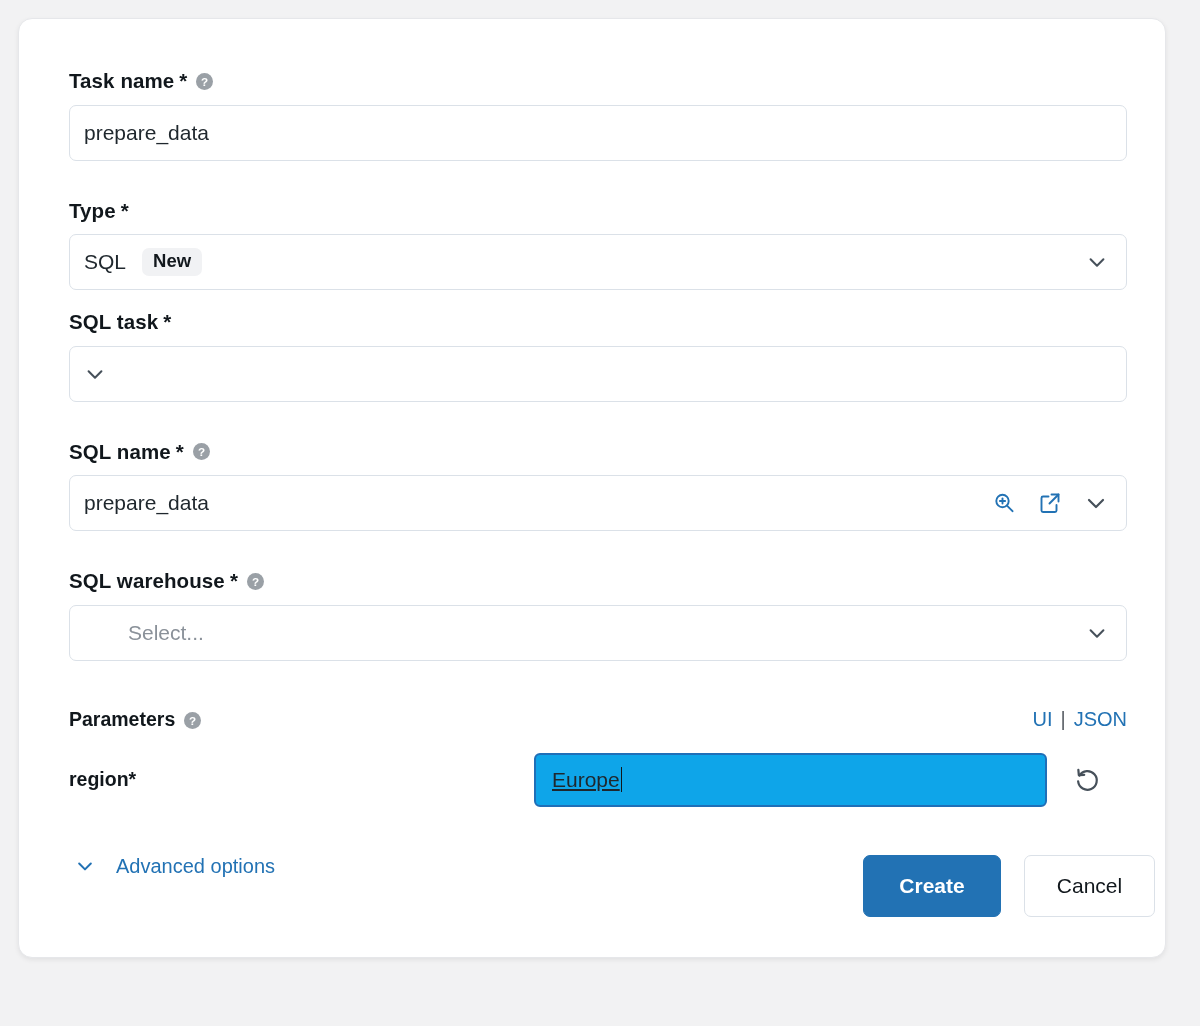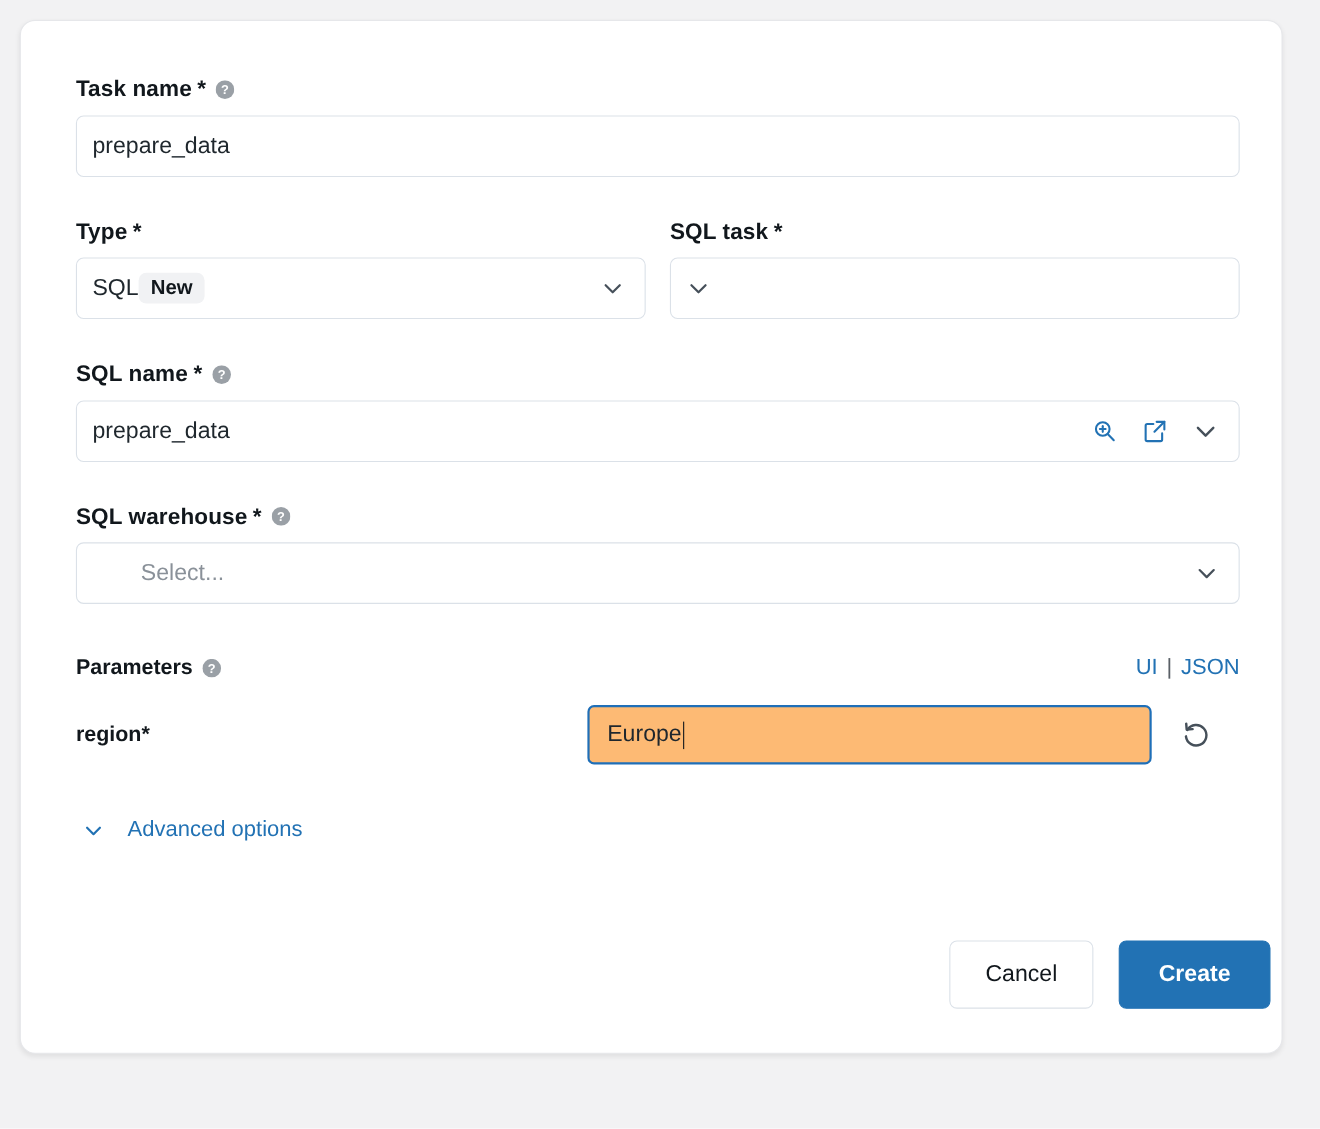--- a/index.html
+++ b/index.html
@@ -85,28 +85,30 @@
     flex: 0 0 auto;
     width: 22px;
     height: 22px;
     display: inline-block;
   }
 
   
   .two-col {
     display: flex;
     gap: 22px;
+    flex-direction: column;
   }
   .two-col > div {
     flex: 1 1 0;
     min-width: 0;
   }
 
   .badge {
     display: inline-block;
+    margin-left: 16px;
     padding: 4px 11px 5px;
     background: #f1f2f4;
     border-radius: 7px;
     font-size: 18.5px;
     font-weight: bold;
     color: #11171c;
     line-height: 1;
   }
   .sel-text {
     display: flex;
@@ -171,26 +173,27 @@
     color: #11171c;
     width: 465px;
     flex: 0 0 auto;
   }
   .param-input {
     width: 513px;
     height: 54px;
     box-sizing: border-box;
     border: 2px solid #1f6fb8;
     border-radius: 6px;
-    background: #fdba74;
+    background: #0ea5e9;
     display: flex;
     align-items: center;
     padding: 16px 16px;
     font-size: 21px;
     color: #1f272d;
+    text-decoration: underline;
   }
   .caret {
     display: inline-block;
     width: 1.5px;
     height: 25px;
     background: #11171c;
     margin-left: 1px;
   }
   .reset-icon {
     margin-left: 26px;
@@ -403,16 +406,16 @@
         <svg viewBox="0 0 24 24" width="20" height="20" fill="none" stroke="#2272b4" stroke-width="2.4" stroke-linecap="round" stroke-linejoin="round">
             <polyline points="5,9 12,16 19,9"></polyline>
           </svg>
       </span>
       <span class="adv-label">Advanced options</span>
     </div>
 
   </div>
 
   <div class="footer">
+    <button class="btn btn-create">Create</button>
     <button class="btn btn-cancel">Cancel</button>
-    <button class="btn btn-create">Create</button>
   </div>
 </div>
 
 </body></html>

